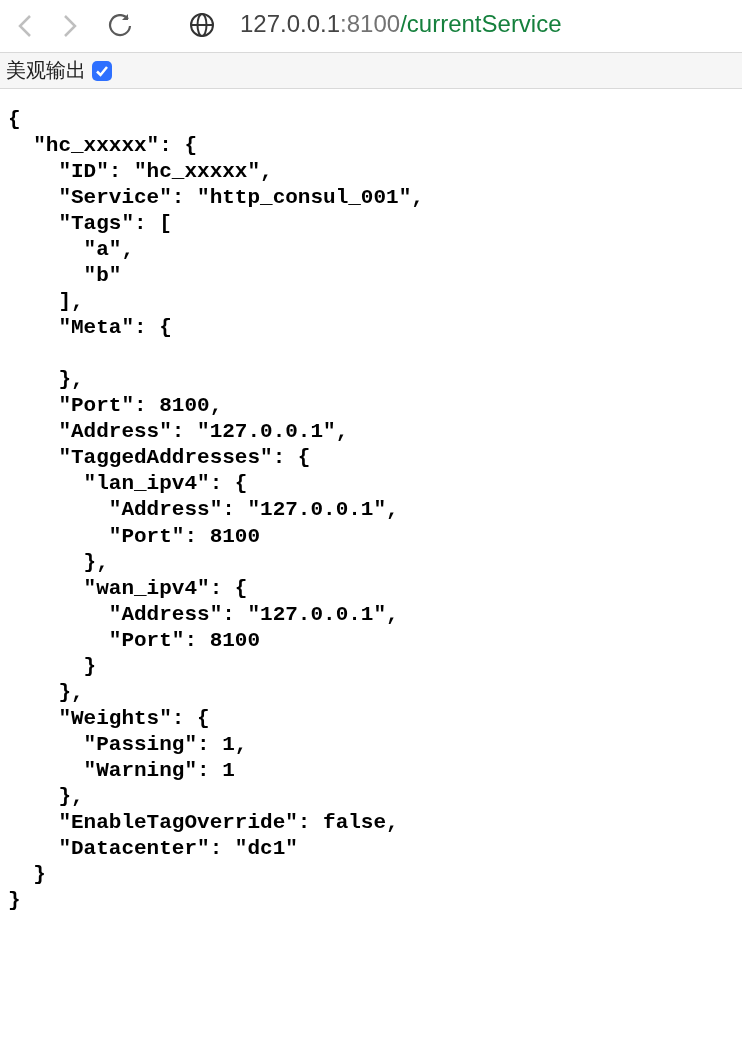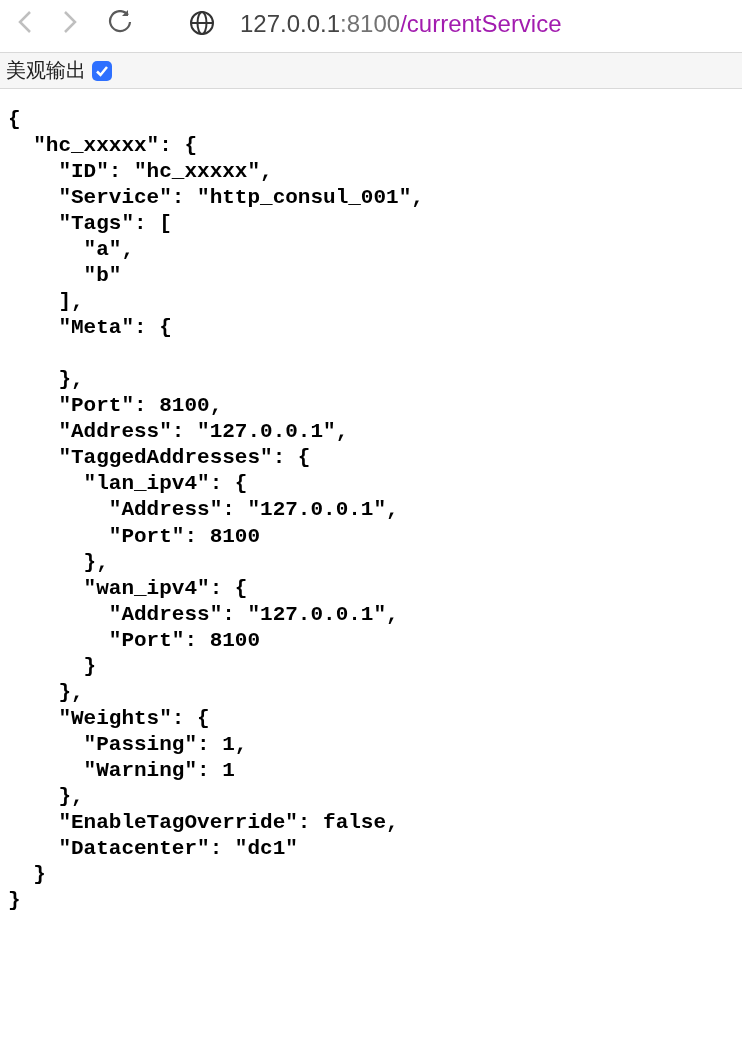--- a/index.html
+++ b/index.html
@@ -3,21 +3,21 @@
   <meta charset="utf-8">
   <style>
     * { box-sizing: border-box; margin: 0; padding: 0; }
     body {
       font-family: -apple-system, BlinkMacSystemFont, "Segoe UI", sans-serif;
       background: #ffffff;
       width: 742px;
     }
     .toolbar {
       display: flex;
-      align-items: flex-start;
+      align-items: flex-end;
       padding: 10px 18px 14px 18px;
       gap: 31px;
       background: #ffffff;
     }
     .nav-arrow {
       font-size: 26px;
       color: #bfbfbf;
       cursor: pointer;
       line-height: 1;
       display: flex;
@@ -37,21 +37,21 @@
     }
     .url-bar {
       font-size: 24px;
       color: #4a4a4a;
       display: flex;
       align-items: center;
       margin-left: -6px;
     }
     .url-host { color: #444; }
     .url-port { color: #737373; }
-    .url-path { color: #a21caf; }
+    .url-path { color: #15803d; }
     .pretty-bar {
       display: flex;
       align-items: center;
       padding: 4px 6px;
       background: #f6f6f6;
       border-top: 1px solid #d9d9d9;
       border-bottom: 1px solid #d9d9d9;
       gap: 6px;
     }
     .pretty-label {

